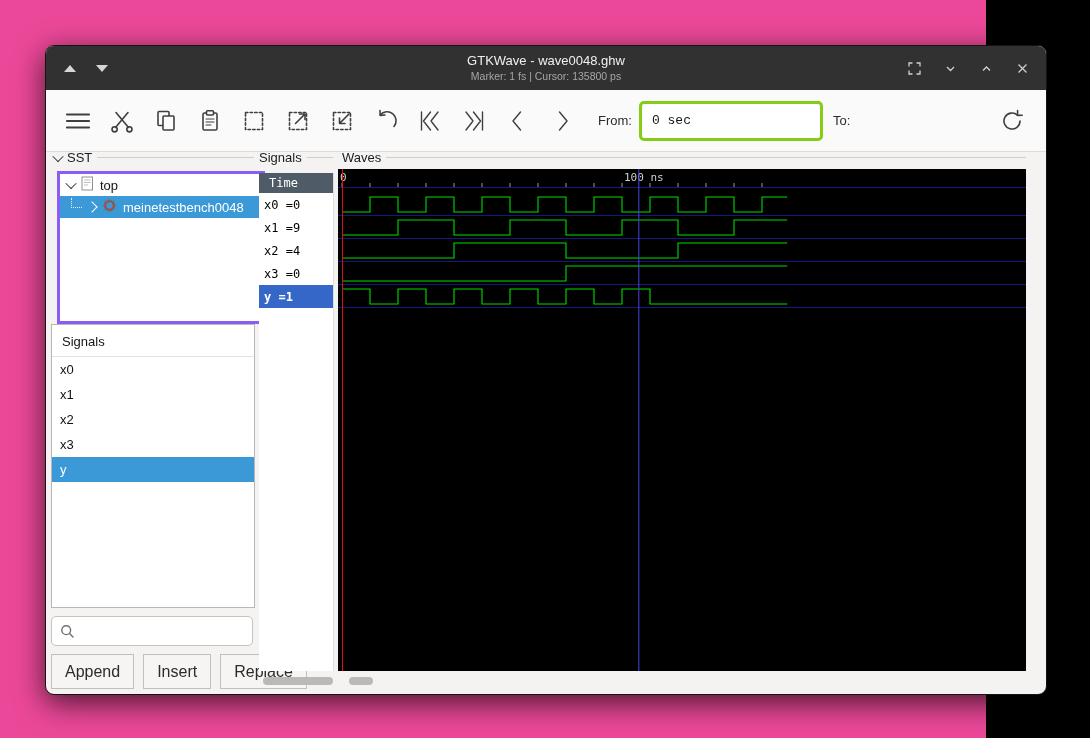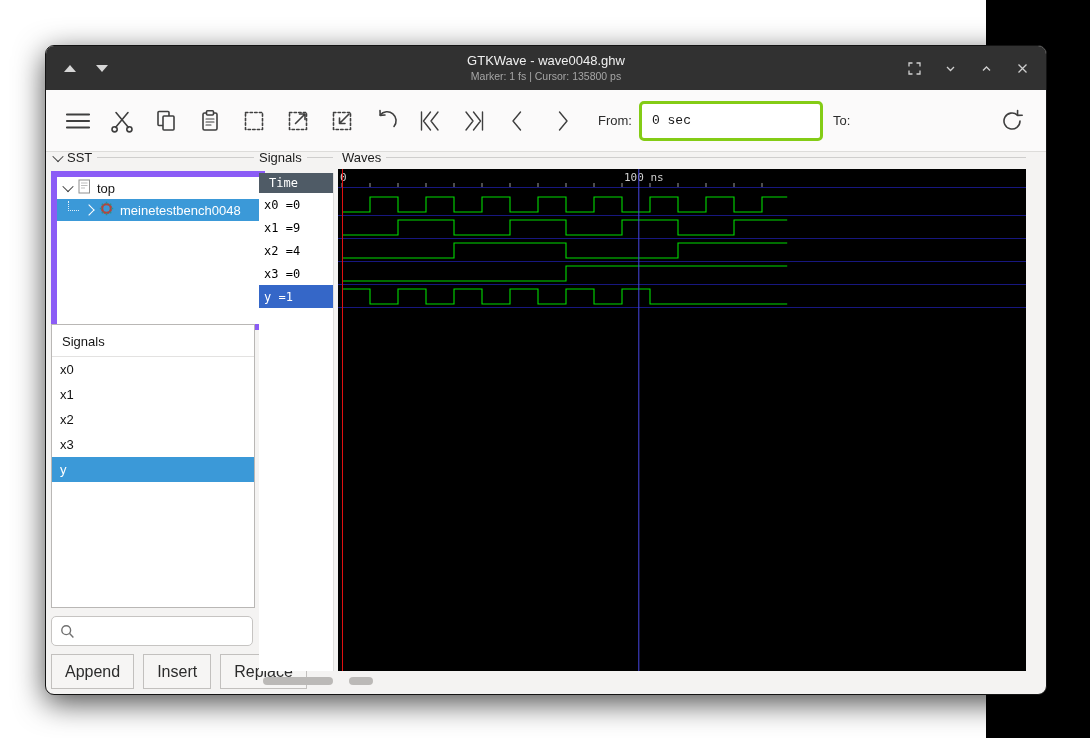--- a/index.html
+++ b/index.html
@@ -1,18 +1,18 @@
 <!DOCTYPE html>
 <html><head>
 <meta charset="utf-8">
 <style>
   html,body{margin:0;padding:0;}
   body{width:1090px;height:738px;background:#000;overflow:hidden;
        font-family:"Liberation Sans",sans-serif;-webkit-font-smoothing:antialiased;}
-  .desktop{position:relative;width:986px;height:738px;background:#ffffff;}
+  .desktop{position:relative;width:986px;height:738px;background:#ec4899;}
   .window{position:absolute;left:45px;top:45px;width:1000px;height:648px;
           background:#f4f3f2;border-radius:9px;overflow:hidden;
           border:1px solid #141414;box-shadow:0 8px 30px rgba(0,0,0,.7);}
   
   .titlebar{position:relative;height:44px;background:#313131;display:flex;
             align-items:center;justify-content:center;}
   .tb-left{position:absolute;left:18px;display:flex;gap:20px;align-items:center;}
   .tri-up{width:0;height:0;border-left:6px solid transparent;border-right:6px solid transparent;
           border-bottom:7px solid #d6d6d6;}
   .tri-down{width:0;height:0;border-left:6px solid transparent;border-right:6px solid transparent;
@@ -38,22 +38,22 @@
   .reload-btn{margin-left:auto;margin-right:2px;}
   
   .caption{position:absolute;display:flex;align-items:center;font-size:13px;color:#1b1b1b;}
   .caption .rule{flex:1;height:1px;background:#cfcecd;margin-left:5px;}
   
   .chev{display:inline-block;width:7px;height:7px;border-right:1.6px solid #3d3d3d;
         border-bottom:1.6px solid #3d3d3d;}
   .chev.down{transform:rotate(45deg) translate(-1px,-1px);}
   .chev.right{transform:rotate(-45deg);}
   .chev.white{border-color:#fff;}
-  .tree-box{position:absolute;left:5px;top:125px;width:202px;height:147px;background:#fff;
-            border:6px solid #8b5cf6;overflow:hidden;}
+  .tree-box{position:absolute;left:11px;top:125px;width:202px;height:147px;background:#fff;
+            border:3px solid #8b5cf6;overflow:hidden;}
   .tree-row{height:22px;display:flex;align-items:center;font-size:13px;color:#161616;
             padding-left:7px;gap:6px;white-space:nowrap;}
   .tree-row.selected{color:#fff;}
   .guide{width:10px;height:9px;border-left:1px dotted rgba(255,255,255,.85);
          border-bottom:1px dotted rgba(255,255,255,.85);transform:translateY(-4px);margin-left:4px;}
   .signals-box{position:absolute;left:5px;top:278px;width:202px;height:282px;background:#fff;
                border:1px solid #b9b7b5;overflow:hidden;}
   .signals-box .list-header{font-size:13px;color:#141414;padding:9px 10px 7px;border-bottom:1px solid #e3e2e1;}
   .sig-item{height:25px;line-height:25px;padding-left:8px;font-size:13px;color:#111;}
   .sig-item.selected{color:#fff;}
@@ -65,21 +65,21 @@
   .action-btns{position:absolute;left:5px;top:608px;display:flex;gap:9px;}
   .btn{height:33px;padding:0 13px;background:#f6f5f4;border:1px solid #c2c0be;border-radius:0;
        font-size:16px;color:#2b2b2b;display:flex;align-items:center;}
   
   .mid-panel{position:absolute;left:213px;top:127px;width:74px;height:498px;background:#fff;
              border-right:1px solid #e0dfde;overflow:hidden;}
   .time-header{height:20px;background:#4f5b66;color:#fff;display:flex;align-items:center;
                padding-left:10px;font-family:"DejaVu Sans Mono",monospace;font-size:12px;}
   .mid-row{height:23px;display:flex;align-items:center;padding-left:5px;
            font-family:"DejaVu Sans Mono",monospace;font-size:12px;color:#000;white-space:pre;}
-  .mid-row.selected{color:#fff;}
+  .mid-row.selected{color:#fff;font-weight:bold;}
   
   .wave-panel{position:absolute;left:292px;top:123px;width:688px;height:502px;background:#000;}
   .wave-panel svg{position:absolute;left:0;top:0;}
   
   .hthumb{position:absolute;height:8px;background:#bbb9b7;border-radius:4px;}
 </style>
 </head>
 <body>
 
 <div class="desktop">

